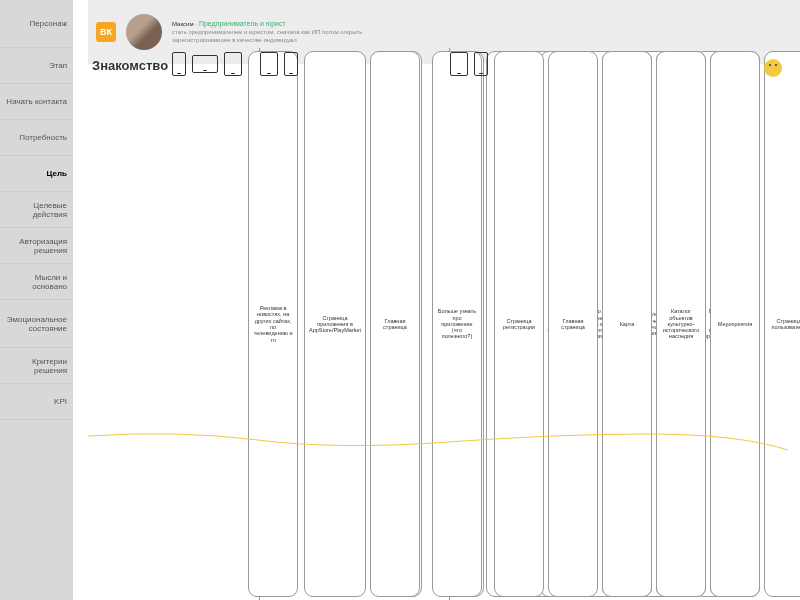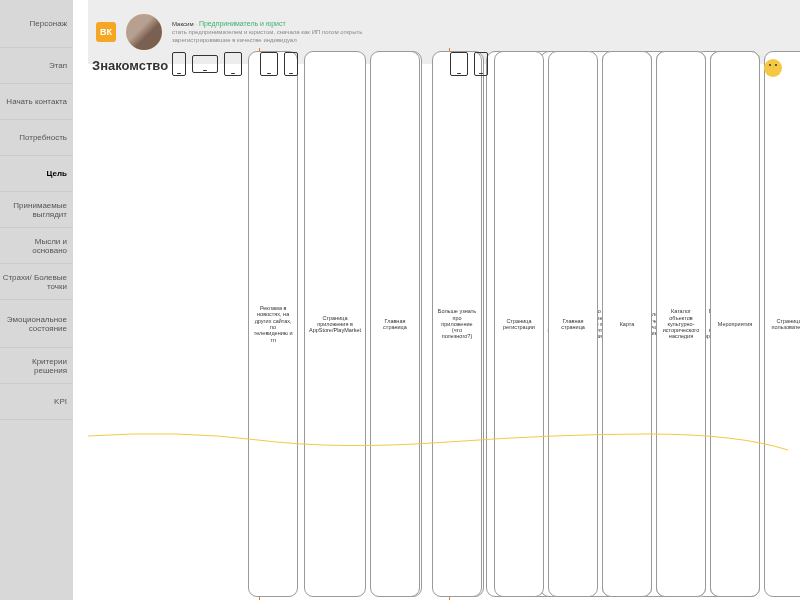--- a/index.html
+++ b/index.html
@@ -35,23 +35,23 @@
 </style>
 </head>
 <body>
 
 <div class="sidebar">
   <div class="side-row tall">Персонаж</div>
   <div class="side-row">Этап</div>
   <div class="side-row">Начать контакта</div>
   <div class="side-row">Потребность</div>
   <div class="side-row active">Цель</div>
-  <div class="side-row">Принимаемые выглядит</div>
+  <div class="side-row">Целевые действия</div>
+  <div class="side-row">Авторизация решения</div>
   <div class="side-row">Мысли и основано</div>
-  <div class="side-row">Страхи/ Болевые точки</div>
   <div class="side-row tall">Эмоциональное состояние</div>
   <div class="side-row">Критерии решения</div>
   <div class="side-row">KPI</div>
 </div>
 
 <div class="persona">
   <div class="avatar-badge">ВК</div>
   <div class="avatar"></div>
   <div class="persona-info">
     <div><span style="color:#333">Максим</span> · <span class="persona-name">Предприниматель и юрист</span></div>

